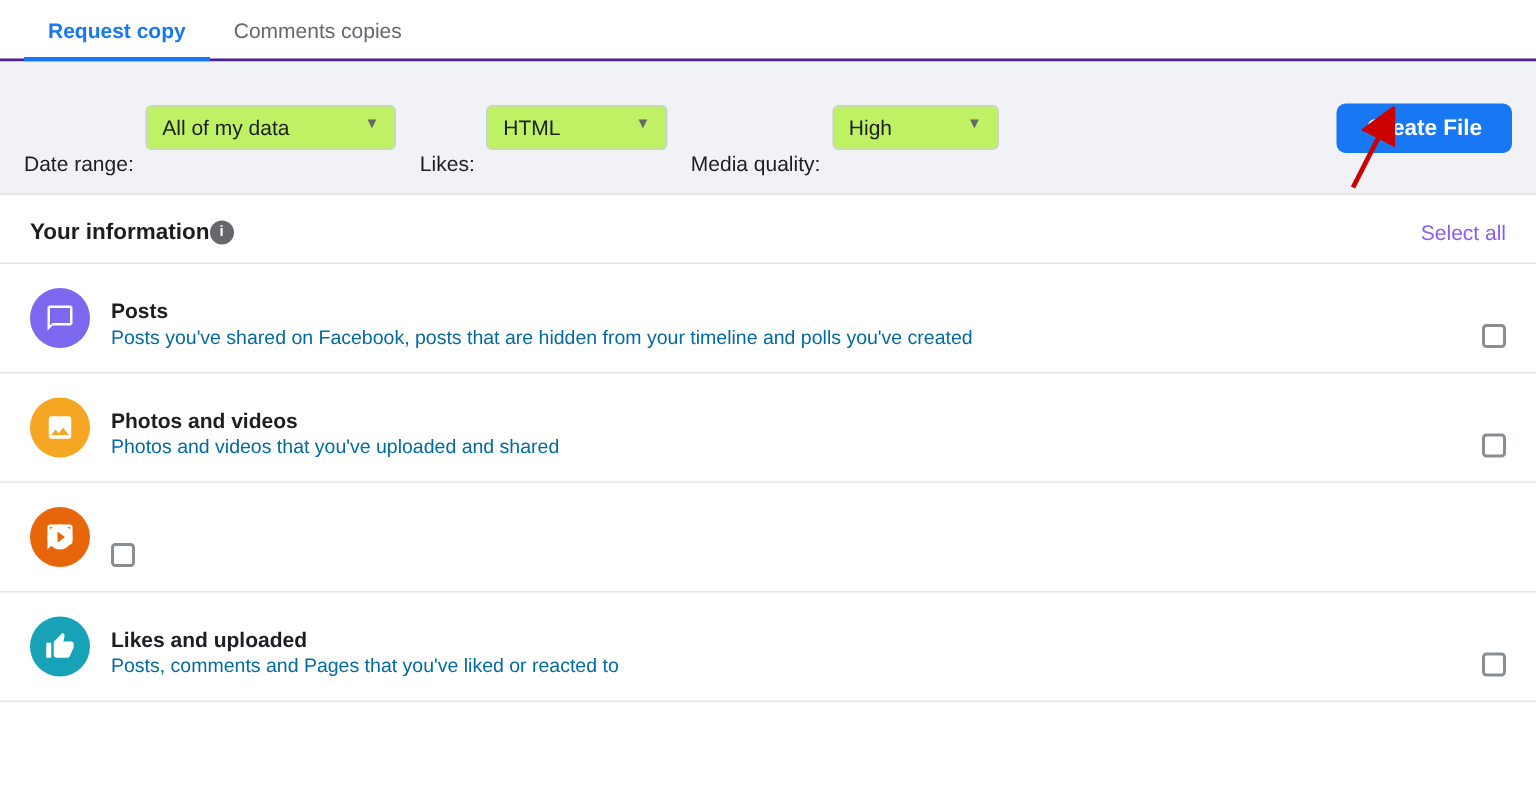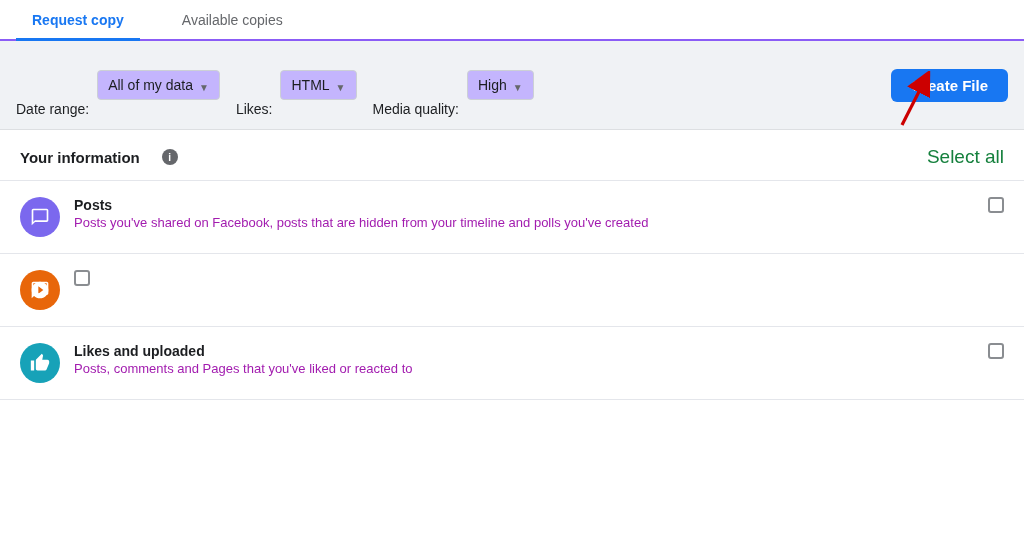--- a/index.html
+++ b/index.html
@@ -12,24 +12,23 @@
     .container {
       max-width: 1024px;
       margin: 0 auto;
       background: #fff;
       min-height: 534px;
     }
 
     
     .tabs {
       display: flex;
-      border-bottom: 2px solid #8b5cf6;
+      border-bottom: 2px solid #4c1d95;
       padding: 0 16px;
       background: #fff;
-      gap: 26px;
     }
     .tab {
       padding: 12px 16px 10px;
       cursor: pointer;
       font-size: 14px;
       color: #65676b;
       border-bottom: 3px solid transparent;
       margin-bottom: -2px;
     }
     .tab.active {
@@ -48,29 +47,30 @@
       position: relative;
     }
     .toolbar-label {
       font-size: 14px;
       color: #1c1e21;
       margin-right: 8px;
       margin-top: 48px;
     }
     .dropdown-btn {
       display: flex;
-      align-items: flex-end;
-      background: #c4b5fd;
+      align-items: flex-start;
+      background: #bef264;
       border: 1px solid #ccd0d5;
       border-radius: 4px;
       padding: 6px 10px;
       font-size: 14px;
       cursor: pointer;
       color: #1c1e21;
       margin-right: 16px;
+      gap: 44px;
     }
     .dropdown-btn .arrow {
       margin-left: 6px;
       font-size: 10px;
       color: #65676b;
     }
     .create-file-btn {
       margin-left: auto;
       background: #1877f2;
       color: #fff;
@@ -104,51 +104,51 @@
     .section-header {
       display: flex;
       align-items: center;
       justify-content: space-between;
       padding: 16px 20px 12px;
       border-bottom: 1px solid #e4e6eb;
     }
     .section-title-wrap {
       display: flex;
       align-items: center;
-      gap: 22px;
+      gap: 0;
     }
     .section-title {
       font-size: 15px;
       font-weight: 600;
       color: #1c1e21;
     }
     .info-icon {
       width: 16px;
       height: 16px;
       background: #65676b;
       border-radius: 50%;
       display: inline-flex;
       align-items: center;
       justify-content: center;
       color: #fff;
       font-size: 10px;
       font-weight: 700;
       cursor: pointer;
     }
     .select-all-link {
-      color: #15803d;
-      font-size: 19px;
+      color: #8b5cf6;
+      font-size: 14px;
       cursor: pointer;
       text-decoration: none;
     }
 
     
     .info-item {
       display: flex;
-      align-items: flex-start;
+      align-items: flex-end;
       padding: 16px 20px;
       border-bottom: 1px solid #e4e6eb;
     }
     .item-icon {
       width: 40px;
       height: 40px;
       border-radius: 50%;
       display: flex;
       align-items: center;
       justify-content: center;
@@ -165,21 +165,21 @@
       flex: 1;
     }
     .item-title {
       font-size: 14px;
       font-weight: 600;
       color: #1c1e21;
       margin-bottom: 2px;
     }
     .item-desc {
       font-size: 13px;
-      color: #a21caf;
+      color: #0369a1;
     }
     .item-checkbox {
       width: 16px;
       height: 16px;
       border: 2px solid #8a8d91;
       border-radius: 3px;
       background: #fff;
       flex-shrink: 0;
       cursor: pointer;
       appearance: none;
@@ -190,21 +190,21 @@
       border-color: #1877f2;
     }
   </style>
 </head>
 <body>
 
 <div class="container">
 
   <div class="tabs">
     <div class="tab active">Request copy</div>
-    <div class="tab">Available copies</div>
+    <div class="tab">Comments copies</div>
   </div>
 
   <div class="toolbar">
     <span class="toolbar-label">Date range:</span>
     <button class="dropdown-btn">
       <span>All of my data</span>
       <span class="arrow">▼</span>
     </button>
     <span class="toolbar-label">Likes:</span>
     <button class="dropdown-btn">
@@ -247,20 +247,32 @@
             <path d="M20 2H4c-1.1 0-2 .9-2 2v18l4-4h14c1.1 0 2-.9 2-2V4c0-1.1-.9-2-2-2zm0 14H6l-2 2V4h16v12z"></path>
           </svg>
       </div>
       <div class="item-text">
         <div class="item-title">Posts</div>
         <div class="item-desc">Posts you've shared on Facebook, posts that are hidden from your timeline and polls you've created</div>
       </div>
       <input type="checkbox" class="item-checkbox" style="">
     </div>
 
+    <div class="info-item">
+      <div class="item-icon gold">
+        <svg width="20" height="20" viewBox="0 0 24 24" fill="white">
+            <path d="M21 19V5c0-1.1-.9-2-2-2H5c-1.1 0-2 .9-2 2v14c0 1.1.9 2 2 2h14c1.1 0 2-.9 2-2zM8.5 13.5l2.5 3.01L14.5 12l4.5 6H5l3.5-4.5z"></path>
+          </svg>
+      </div>
+      <div class="item-text">
+        <div class="item-title">Photos and videos</div>
+        <div class="item-desc">Photos and videos that you've uploaded and shared</div>
+      </div>
+      <input type="checkbox" class="item-checkbox" style="">
+    </div>
 
     <div class="info-item">
       <div class="item-icon orange">
         <svg width="20" height="20" viewBox="0 0 24 24" fill="white">
             <path d="M12 2C6.48 2 2 6.48 2 12s4.48 10 10 10 10-4.48 10-10S17.52 2 12 2zm-2 14.5v-9l6 4.5-6 4.5z"></path>
             <path d="M20 2H4c-1.1 0-2 .9-2 2v18l4-4h14c1.1 0 2-.9 2-2V4c0-1.1-.9-2-2-2zm0 14H6l-2 2V4h16v12z"></path>
           </svg>
       </div>
       <input type="checkbox" class="item-checkbox" style="">
     </div>

